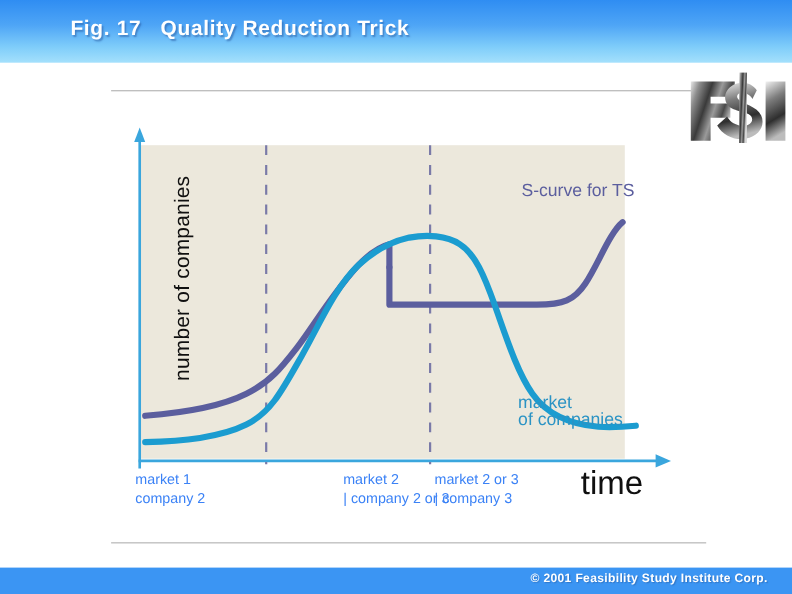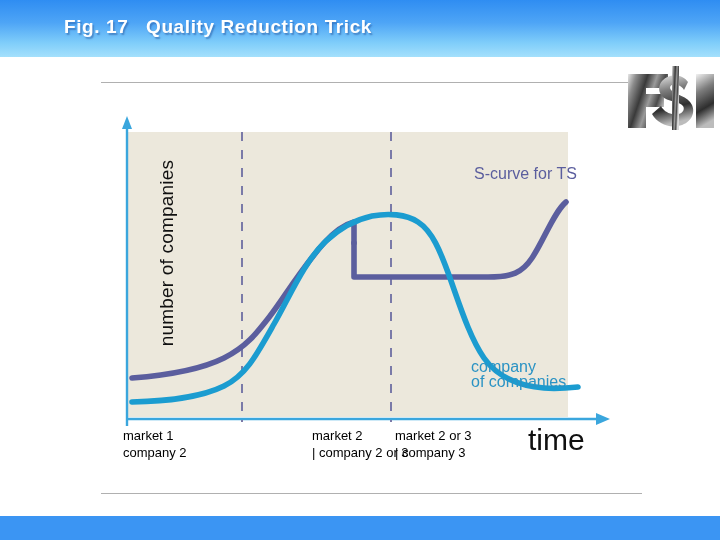--- a/index.html
+++ b/index.html
@@ -87,21 +87,21 @@
     line-height: 15px;
     white-space: pre;
   }
   #annot-scurve { left: 386px; top: 56px; color: #5b5e9e; }
   #annot-number { left: 383px; top: 249px; color: #2b93c4; }
 
   .xcat {
     position: absolute;
     font-size: 13px;
     line-height: 17px;
-    color: #000000;
+    color: #3b82f6;
     white-space: pre;
   }
   #xcat-0 { left: 35px; top: 317px; }
   #xcat-1 { left: 180px; top: 317px; margin-left: 44px; }
   #xcat-2 { left: 307px; top: 317px; }
 </style>
 </head>
 <body>
 
 <div id="slide">
@@ -175,26 +175,27 @@
                C344,121 352,140 362,168
                C372,196 382,228 396,248
                C410,268 432,276 456,278
                C470,279 480,278 490,277" fill="none" stroke="#1b9cd0" stroke-width="5.6" stroke-linecap="round" stroke-linejoin="round"></path>
     </svg>
 
     <div class="axis-label-y">number of companies</div>
     <div class="axis-label-x">time</div>
 
     <div class="annot" id="annot-scurve">S-curve for TS</div>
-    <div class="annot" id="annot-number">company
+    <div class="annot" id="annot-number">market
 of companies</div>
 
     <div class="xcat" id="xcat-0">market 1
 company 2</div>
     <div class="xcat" id="xcat-1">market 2
 | company 2 or 3</div>
     <div class="xcat" id="xcat-2">market 2 or 3
 | company 3</div>
   </div>
 
   <div id="footer-band"></div>
+  <div id="copyright">© 2001 Feasibility Study Institute Corp.</div>
 
 </div>
 
 </body></html>

